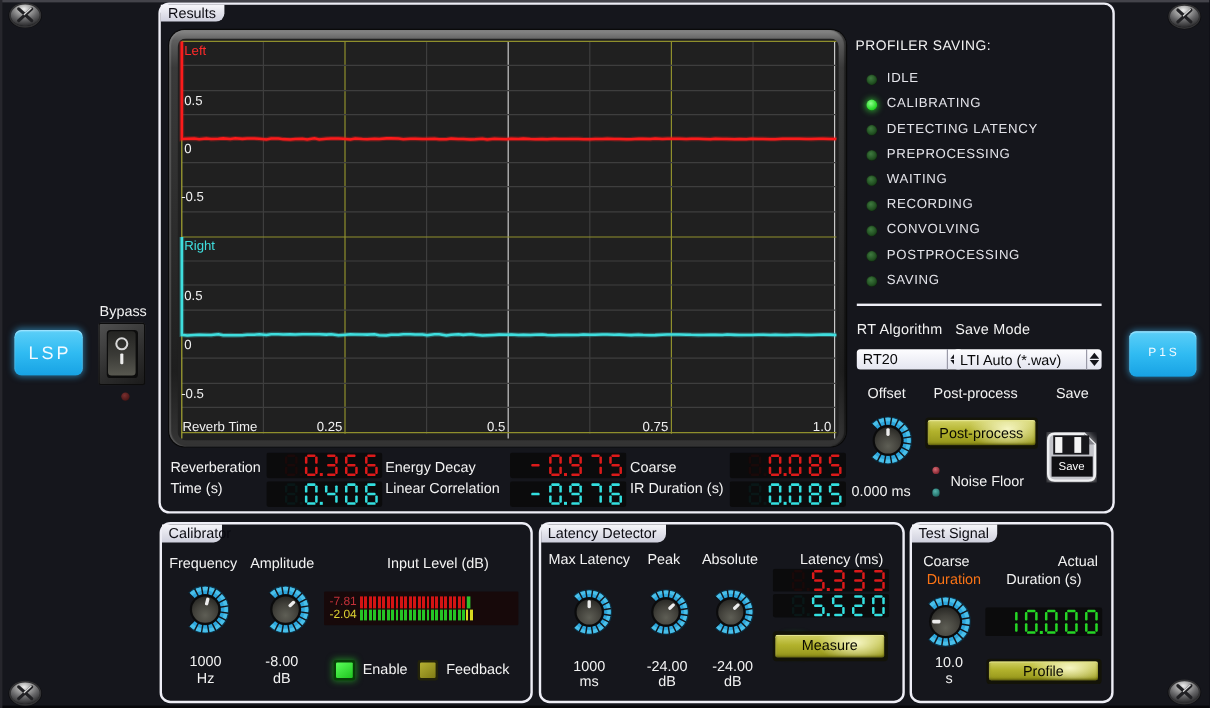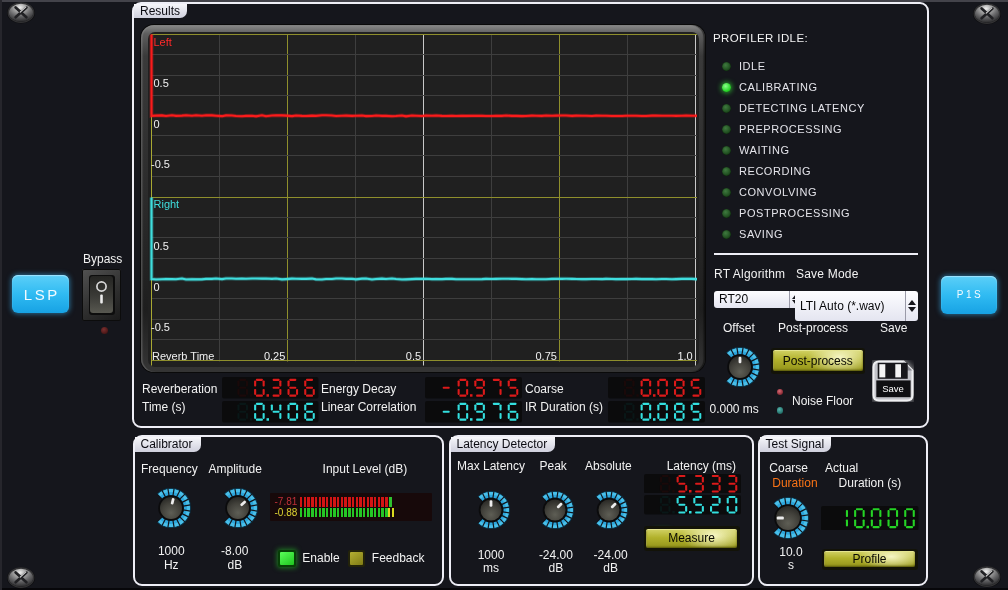--- a/index.html
+++ b/index.html
@@ -334,21 +334,21 @@
       <rect x="84.5" y="9.7" width="7.0" height="2.1" rx="0.8" fill="#33dfdf"></rect>
       <rect x="91.2" y="11.9" width="2.1" height="6.0" rx="0.8" fill="#33dfdf"></rect>
       <rect x="84.5" y="17.6" width="7.0" height="2.1" rx="0.8" fill="#33dfdf"></rect>
     </svg>
 <div style="position:absolute;left:142px;top:388.5px;transform:translateY(-50%);font-size:12px;color:#f2f2f2;letter-spacing:0px;white-space:nowrap;line-height:1">Reverberation</div>
 <div style="position:absolute;left:142px;top:406.5px;transform:translateY(-50%);font-size:12px;color:#f2f2f2;letter-spacing:0px;white-space:nowrap;line-height:1">Time (s)</div>
 <div style="position:absolute;left:321px;top:388.5px;transform:translateY(-50%);font-size:12px;color:#f2f2f2;letter-spacing:0px;white-space:nowrap;line-height:1">Energy Decay</div>
 <div style="position:absolute;left:321px;top:406.5px;transform:translateY(-50%);font-size:12px;color:#f2f2f2;letter-spacing:0px;white-space:nowrap;line-height:1">Linear Correlation</div>
 <div style="position:absolute;left:525px;top:388.5px;transform:translateY(-50%);font-size:12px;color:#f2f2f2;letter-spacing:0px;white-space:nowrap;line-height:1">Coarse</div>
 <div style="position:absolute;left:525px;top:406.5px;transform:translateY(-50%);font-size:12px;color:#f2f2f2;letter-spacing:0px;white-space:nowrap;line-height:1">IR Duration (s)</div>
-<div style="position:absolute;left:713px;top:39px;transform:translateY(-50%);font-size:11.5px;color:#f2f2f2;letter-spacing:0.4px;white-space:nowrap;line-height:1">PROFILER IDLE:</div>
+<div style="position:absolute;left:713px;top:39px;transform:translateY(-50%);font-size:11.5px;color:#f2f2f2;letter-spacing:0.4px;white-space:nowrap;line-height:1">PROFILER SAVING:</div>
 <div class="led" style="left:722px;top:61.5px;width:9px;height:9px;background:radial-gradient(circle at 40% 35%,#3f7a3f,#1d4a1d 65%,#0e260e);box-shadow:inset 0 0 1px #000"></div>
 <div style="position:absolute;left:739px;top:66px;transform:translateY(-50%);font-size:11px;color:#e4e4ea;letter-spacing:0.55px;white-space:nowrap;line-height:1">IDLE</div>
 <div class="led" style="left:722px;top:82.5px;width:9px;height:9px;background:radial-gradient(circle at 40% 35%,#8cff8c,#2ad82a 60%,#109010);box-shadow:0 0 5px 1px rgba(60,255,60,.6)"></div>
 <div style="position:absolute;left:739px;top:87px;transform:translateY(-50%);font-size:11px;color:#e4e4ea;letter-spacing:0.55px;white-space:nowrap;line-height:1">CALIBRATING</div>
 <div class="led" style="left:722px;top:103.5px;width:9px;height:9px;background:radial-gradient(circle at 40% 35%,#3f7a3f,#1d4a1d 65%,#0e260e);box-shadow:inset 0 0 1px #000"></div>
 <div style="position:absolute;left:739px;top:108px;transform:translateY(-50%);font-size:11px;color:#e4e4ea;letter-spacing:0.55px;white-space:nowrap;line-height:1">DETECTING LATENCY</div>
 <div class="led" style="left:722px;top:124.5px;width:9px;height:9px;background:radial-gradient(circle at 40% 35%,#3f7a3f,#1d4a1d 65%,#0e260e);box-shadow:inset 0 0 1px #000"></div>
 <div style="position:absolute;left:739px;top:129px;transform:translateY(-50%);font-size:11px;color:#e4e4ea;letter-spacing:0.55px;white-space:nowrap;line-height:1">PREPROCESSING</div>
 <div class="led" style="left:722px;top:145.5px;width:9px;height:9px;background:radial-gradient(circle at 40% 35%,#3f7a3f,#1d4a1d 65%,#0e260e);box-shadow:inset 0 0 1px #000"></div>
 <div style="position:absolute;left:739px;top:150px;transform:translateY(-50%);font-size:11px;color:#e4e4ea;letter-spacing:0.55px;white-space:nowrap;line-height:1">WAITING</div>
@@ -363,21 +363,21 @@
 <div style="position:absolute;left:714px;top:253px;width:204px;height:1.5px;background:#eeeef6"></div>
 <div style="position:absolute;left:714px;top:274px;transform:translateY(-50%);font-size:12px;color:#f2f2f2;letter-spacing:0.2px;white-space:nowrap;line-height:1">RT Algorithm</div>
 <div style="position:absolute;left:796px;top:274px;transform:translateY(-50%);font-size:12px;color:#f2f2f2;letter-spacing:0.2px;white-space:nowrap;line-height:1">Save Mode</div>
 <div class="combo" style="left:714px;top:291px;width:88px;height:16.5px">
       <div style="padding-left:5px;flex:1">RT20</div>
       <div style="width:12px;height:100%;border-left:1px solid #9a9aa8;display:flex;flex-direction:column;align-items:center;justify-content:center">
         <div style="width:0;height:0;border-left:4px solid transparent;border-right:4px solid transparent;border-bottom:5px solid #15151b;margin-bottom:1.5px"></div>
         <div style="width:0;height:0;border-left:4px solid transparent;border-right:4px solid transparent;border-top:5px solid #15151b"></div>
       </div>
     </div>
-<div class="combo" style="left:795px;top:291px;width:122.5px;height:30px">
+<div class="combo" style="left:795px;top:291px;width:122.5px;height:17px">
       <div style="padding-left:5px;flex:1">LTI Auto (*.wav)</div>
       <div style="width:12px;height:100%;border-left:1px solid #9a9aa8;display:flex;flex-direction:column;align-items:center;justify-content:center">
         <div style="width:0;height:0;border-left:4px solid transparent;border-right:4px solid transparent;border-bottom:5px solid #15151b;margin-bottom:1.5px"></div>
         <div style="width:0;height:0;border-left:4px solid transparent;border-right:4px solid transparent;border-top:5px solid #15151b"></div>
       </div>
     </div>
 <div style="position:absolute;left:723px;top:328px;transform:translateY(-50%);font-size:12px;color:#f2f2f2;letter-spacing:0px;white-space:nowrap;line-height:1">Offset</div>
 <div style="position:absolute;left:778px;top:328px;transform:translateY(-50%);font-size:12px;color:#f2f2f2;letter-spacing:0px;white-space:nowrap;line-height:1">Post-process</div>
 <div style="position:absolute;left:880px;top:328px;transform:translateY(-50%);font-size:12px;color:#f2f2f2;letter-spacing:0px;white-space:nowrap;line-height:1">Save</div>
 <svg style="position:absolute;left:720.0px;top:346.5px" width="40" height="40" viewBox="0 0 40 40">
@@ -435,21 +435,21 @@
 <div style="position:absolute;left:83px;top:259px;transform:translateY(-50%);font-size:12px;color:#f2f2f2;letter-spacing:0px;white-space:nowrap;line-height:1">Bypass</div>
 <div style="position:absolute;left:82px;top:268.5px;width:39px;height:52px;background:linear-gradient(145deg,#525252,#303030 55%,#1a1a1a);border-radius:2px;box-shadow:inset 0 0 0 1px #0c0c0c"></div>
 <div style="position:absolute;left:88.5px;top:274.5px;width:26px;height:40px;background:#0d0d0d;border-radius:3px"></div>
 <div style="position:absolute;left:90px;top:276px;width:23px;height:37px;border-radius:3px;background:linear-gradient(180deg,#242422 0%,#3b3b37 55%,#585850 100%)"></div>
 <svg style="position:absolute;left:90px;top:276px" width="23" height="37" viewBox="0 0 23 37">
       <circle cx="11.5" cy="10.5" r="4.6" fill="none" stroke="#d8d8d8" stroke-width="1.7"></circle>
       <rect x="10.2" y="18.5" width="2.6" height="9" rx="1" fill="#ececec"></rect>
     </svg>
 <div class="led" style="left:100.5px;top:326.5px;width:7px;height:7px;background:radial-gradient(circle at 40% 35%,#7a3030,#521a1a 60%,#2e0d0d)"></div>
 <div class="panelborder" style="left:132.5px;top:434.5px;width:307px;height:147px"></div>
-<div class="tab" style="left:134.5px;top:436.5px;width:66px;height:15px">Calibrator</div>
+<div class="tab" style="left:134.5px;top:436.5px;width:50px;height:15px">Calibrator</div>
 <div style="position:absolute;left:141px;top:469px;transform:translateY(-50%);font-size:12px;color:#f2f2f2;letter-spacing:0px;white-space:nowrap;line-height:1">Frequency</div>
 <div style="position:absolute;left:208.5px;top:469px;transform:translateY(-50%);font-size:12px;color:#f2f2f2;letter-spacing:0px;white-space:nowrap;line-height:1">Amplitude</div>
 <div style="position:absolute;left:297.3px;width:110px;text-align:right;top:469px;transform:translateY(-50%);font-size:12px;color:#f2f2f2;letter-spacing:0px;white-space:nowrap;line-height:1">Input Level (dB)</div>
 <svg style="position:absolute;left:151.3px;top:487.8px" width="40" height="40" viewBox="0 0 40 40">
 <defs>
         <radialGradient id="kb171_507" cx="0.5" cy="0.72" r="0.78">
 <stop offset="0" stop-color="#5e5e55"></stop>
           <stop offset="0.55" stop-color="#42413b"></stop>
           <stop offset="1" stop-color="#232320"></stop>
 </radialGradient>
@@ -515,21 +515,21 @@
 <div style="position:absolute;left:146.3px;width:50px;text-align:center;top:551px;transform:translateY(-50%);font-size:12px;color:#f2f2f2;letter-spacing:0px;white-space:nowrap;line-height:1">1000</div>
 <div style="position:absolute;left:146.3px;width:50px;text-align:center;top:564.5px;transform:translateY(-50%);font-size:12px;color:#f2f2f2;letter-spacing:0px;white-space:nowrap;line-height:1">Hz</div>
 <div style="position:absolute;left:209.8px;width:50px;text-align:center;top:551px;transform:translateY(-50%);font-size:12px;color:#f2f2f2;letter-spacing:0px;white-space:nowrap;line-height:1">-8.00</div>
 <div style="position:absolute;left:209.8px;width:50px;text-align:center;top:564.5px;transform:translateY(-50%);font-size:12px;color:#f2f2f2;letter-spacing:0px;white-space:nowrap;line-height:1">dB</div>
 <div style="position:absolute;left:269.5px;top:492.9px;width:162px;height:28.6px;background:#17090a;border-radius:1px"></div>
 <div style="position:absolute;left:299.7px;top:497.4px;width:88.6px;height:9.4px;background:repeating-linear-gradient(90deg, #d31414 0px, #d31414 2.4px, #140707 2.4px, #140707 3.7px)"></div>
 <div style="position:absolute;left:389.2px;top:497.4px;width:2.4px;height:9.4px;background:#2ec22e"></div>
 <div style="position:absolute;left:299.7px;top:508.1px;width:88.6px;height:9.4px;background:repeating-linear-gradient(90deg, #25c525 0px, #25c525 2.4px, #140707 2.4px, #140707 3.7px)"></div>
 <div style="position:absolute;left:388.3px;top:508.1px;width:6.4px;height:9.4px;background:repeating-linear-gradient(90deg, #d9d920 0px, #d9d920 2.4px, #140707 2.4px, #140707 3.7px)"></div>
 <div style="position:absolute;left:274.5px;top:502.1px;transform:translateY(-50%);font-size:10px;color:#c03038;letter-spacing:0px;white-space:nowrap;line-height:1">-7.81</div>
-<div style="position:absolute;left:274.5px;top:513px;transform:translateY(-50%);font-size:10px;color:#ddd232;letter-spacing:0px;white-space:nowrap;line-height:1">-0.88</div>
+<div style="position:absolute;left:274.5px;top:513px;transform:translateY(-50%);font-size:10px;color:#ddd232;letter-spacing:0px;white-space:nowrap;line-height:1">-2.04</div>
 <div style="position:absolute;left:278px;top:549.5px;width:17.5px;height:17.5px;background:#073f07;box-shadow:0 0 5px 1px rgba(40,220,40,.5);border-radius:2px">
       <div style="position:absolute;inset:2px;background:linear-gradient(145deg,#5aff5a,#1fc41f);border-radius:1px"></div>
     </div>
 <div style="position:absolute;left:302.3px;top:558px;transform:translateY(-50%);font-size:12px;color:#f2f2f2;letter-spacing:0px;white-space:nowrap;line-height:1">Enable</div>
 <div style="position:absolute;left:347.5px;top:549.5px;width:17.5px;height:17.5px;background:#23230a;border-radius:2px">
       <div style="position:absolute;inset:2px;background:linear-gradient(145deg,#b5b032,#807c15);border-radius:1px"></div>
     </div>
 <div style="position:absolute;left:371.8px;top:558px;transform:translateY(-50%);font-size:12px;color:#f2f2f2;letter-spacing:0px;white-space:nowrap;line-height:1">Feedback</div>
 <div class="panelborder" style="left:448.5px;top:434.5px;width:301px;height:147px"></div>
 <div class="tab" style="left:450.5px;top:436.5px;width:104px;height:15px">Latency Detector</div>
@@ -712,21 +712,21 @@
 <div style="position:absolute;left:466.0px;width:50px;text-align:center;top:554.5px;transform:translateY(-50%);font-size:12px;color:#f2f2f2;letter-spacing:0px;white-space:nowrap;line-height:1">1000</div>
 <div style="position:absolute;left:466.0px;width:50px;text-align:center;top:568px;transform:translateY(-50%);font-size:12px;color:#f2f2f2;letter-spacing:0px;white-space:nowrap;line-height:1">ms</div>
 <div style="position:absolute;left:530.9px;width:50px;text-align:center;top:554.5px;transform:translateY(-50%);font-size:12px;color:#f2f2f2;letter-spacing:0px;white-space:nowrap;line-height:1">-24.00</div>
 <div style="position:absolute;left:530.9px;width:50px;text-align:center;top:568px;transform:translateY(-50%);font-size:12px;color:#f2f2f2;letter-spacing:0px;white-space:nowrap;line-height:1">dB</div>
 <div style="position:absolute;left:585.6px;width:50px;text-align:center;top:554.5px;transform:translateY(-50%);font-size:12px;color:#f2f2f2;letter-spacing:0px;white-space:nowrap;line-height:1">-24.00</div>
 <div style="position:absolute;left:585.6px;width:50px;text-align:center;top:568px;transform:translateY(-50%);font-size:12px;color:#f2f2f2;letter-spacing:0px;white-space:nowrap;line-height:1">dB</div>
 <div class="panelborder" style="left:757.5px;top:434.5px;width:166.5px;height:147px"></div>
 <div class="tab" style="left:759.5px;top:436.5px;width:71px;height:15px">Test Signal</div>
 <div style="position:absolute;left:758.7px;width:60px;text-align:center;top:468px;transform:translateY(-50%);font-size:12px;color:#f2f2f2;letter-spacing:0px;white-space:nowrap;line-height:1">Coarse</div>
 <div style="position:absolute;left:757.6px;width:60px;text-align:right;top:482.5px;transform:translateY(-50%);font-size:12px;color:#f97316;letter-spacing:0px;white-space:nowrap;line-height:1">Duration</div>
-<div style="position:absolute;left:824.9px;width:90px;text-align:left;top:468px;transform:translateY(-50%);font-size:12px;color:#f2f2f2;letter-spacing:0px;white-space:nowrap;line-height:1">Actual</div>
+<div style="position:absolute;left:824.9px;width:90px;text-align:right;top:468px;transform:translateY(-50%);font-size:12px;color:#f2f2f2;letter-spacing:0px;white-space:nowrap;line-height:1">Actual</div>
 <div style="position:absolute;left:824.9px;width:90px;text-align:center;top:482.5px;transform:translateY(-50%);font-size:12px;color:#f2f2f2;letter-spacing:0px;white-space:nowrap;line-height:1">Duration (s)</div>
 <svg style="position:absolute;left:767.0px;top:496.8px" width="42" height="42" viewBox="0 0 42 42">
 <defs>
         <radialGradient id="kb788_517" cx="0.5" cy="0.72" r="0.78">
 <stop offset="0" stop-color="#5e5e55"></stop>
           <stop offset="0.55" stop-color="#42413b"></stop>
           <stop offset="1" stop-color="#232320"></stop>
 </radialGradient>
       </defs>
 <path d="M 9.16 9.16 A 16.75 16.75 0 1 1 9.16 32.84" fill="none" stroke="#0b3950" stroke-width="8.5"></path>

